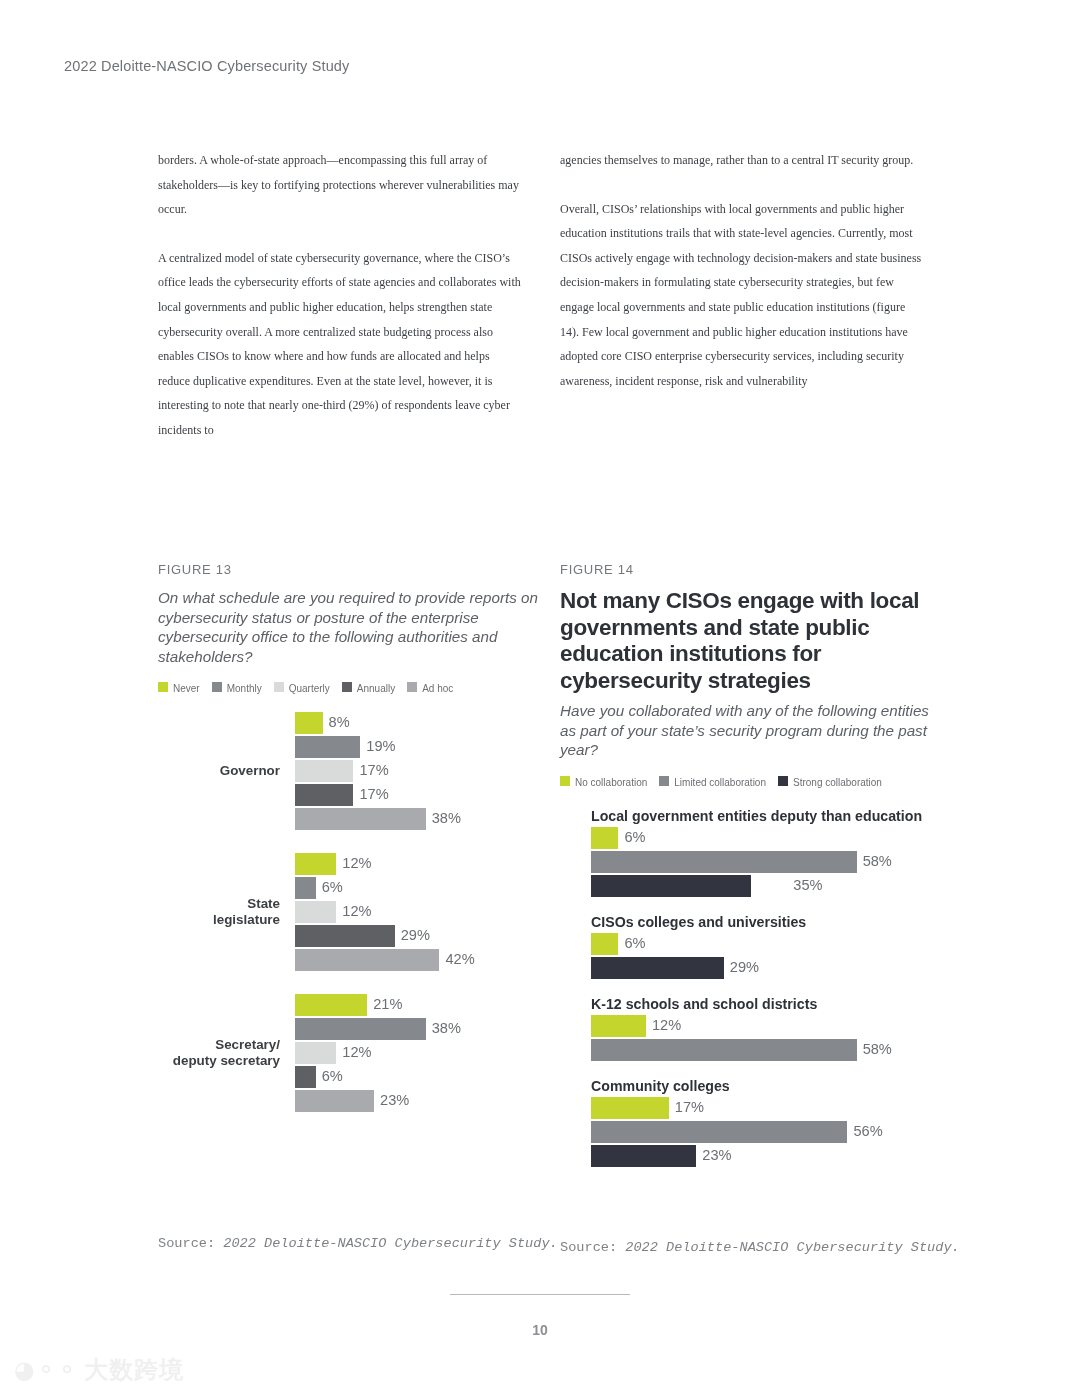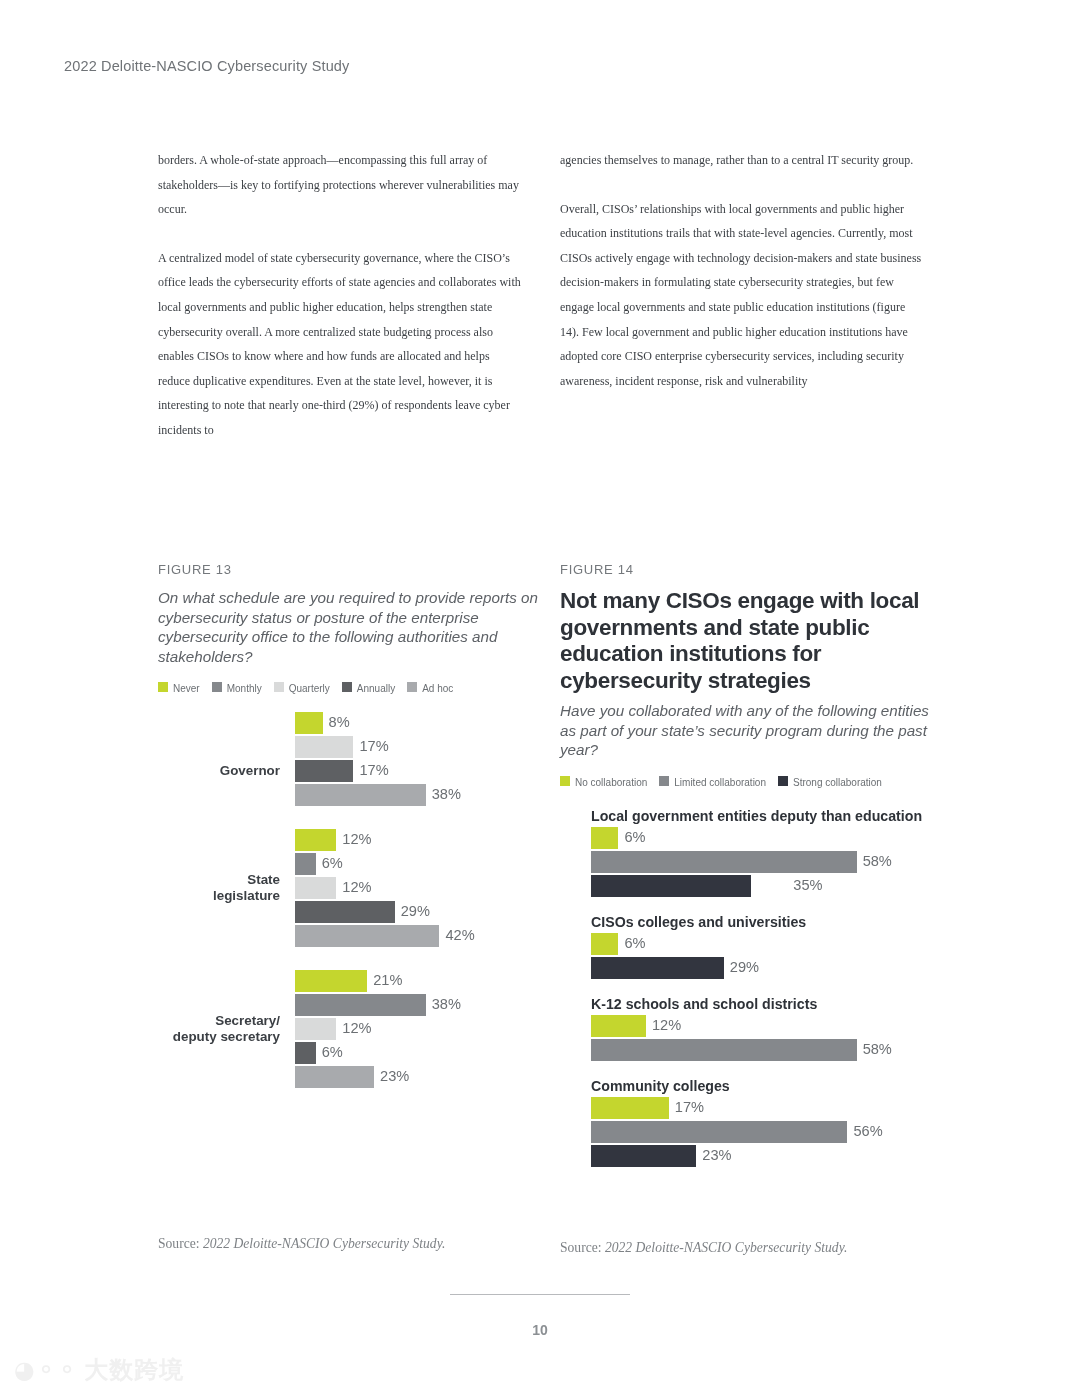--- a/index.html
+++ b/index.html
@@ -162,21 +162,21 @@
     color: #6b6f73;
     white-space: nowrap;
     font-family: "Liberation Sans", sans-serif;
   }
 
   
   .source {
     position: absolute;
     font-size: 13.6px;
     color: #7e8286;
-    font-family: Liberation Serif, serif;
+    font-family: Liberation Mono, monospace;
   }
   .source em { font-style: italic; }
   .source-left  { left: 158px; top: 1236px; }
   .source-right { left: 560px; top: 1240px; }
 
   
   .footer-rule {
     position: absolute;
     left: 450px;
     top: 1294px;
@@ -231,20 +231,24 @@
 <div class="figure figure-left">
   <div class="fig-kicker">FIGURE 13</div>
   <div class="fig-subtitle">On what schedule are you required to provide reports on cybersecurity status or posture of the enterprise cybersecurity office to the following authorities and stakeholders?</div>
   <div class="legend" id="legend13"><span class="legend-item"><span class="legend-swatch" style="background: rgb(196, 214, 46);"></span><span>Never</span></span><span class="legend-item"><span class="legend-swatch" style="background: rgb(133, 136, 140);"></span><span>Monthly</span></span><span class="legend-item"><span class="legend-swatch" style="background: rgb(217, 218, 218);"></span><span>Quarterly</span></span><span class="legend-item"><span class="legend-swatch" style="background: rgb(94, 96, 99);"></span><span>Annually</span></span><span class="legend-item"><span class="legend-swatch" style="background: rgb(168, 170, 173);"></span><span>Ad hoc</span></span></div>
   <div class="chart13" id="chart13">
       <div class="grp13">
         <div class="grp13-label" style="top: 51px;">Governor</div>
         <div class="row13">
           <div class="bar13" style="width: 27.52px; background: rgb(196, 214, 46);"></div>
           <span class="val13" style="left: 170.52px;">8%</span>
+        </div>
+        <div class="row13">
+          <div class="bar13" style="width: 65.36px; background: rgb(133, 136, 140);"></div>
+          <span class="val13" style="left: 208.36px;">19%</span>
         </div>
         <div class="row13">
           <div class="bar13" style="width: 58.48px; background: rgb(217, 218, 218);"></div>
           <span class="val13" style="left: 201.48px;">17%</span>
         </div>
         <div class="row13">
           <div class="bar13" style="width: 58.48px; background: rgb(94, 96, 99);"></div>
           <span class="val13" style="left: 201.48px;">17%</span>
         </div>
         <div class="row13">

